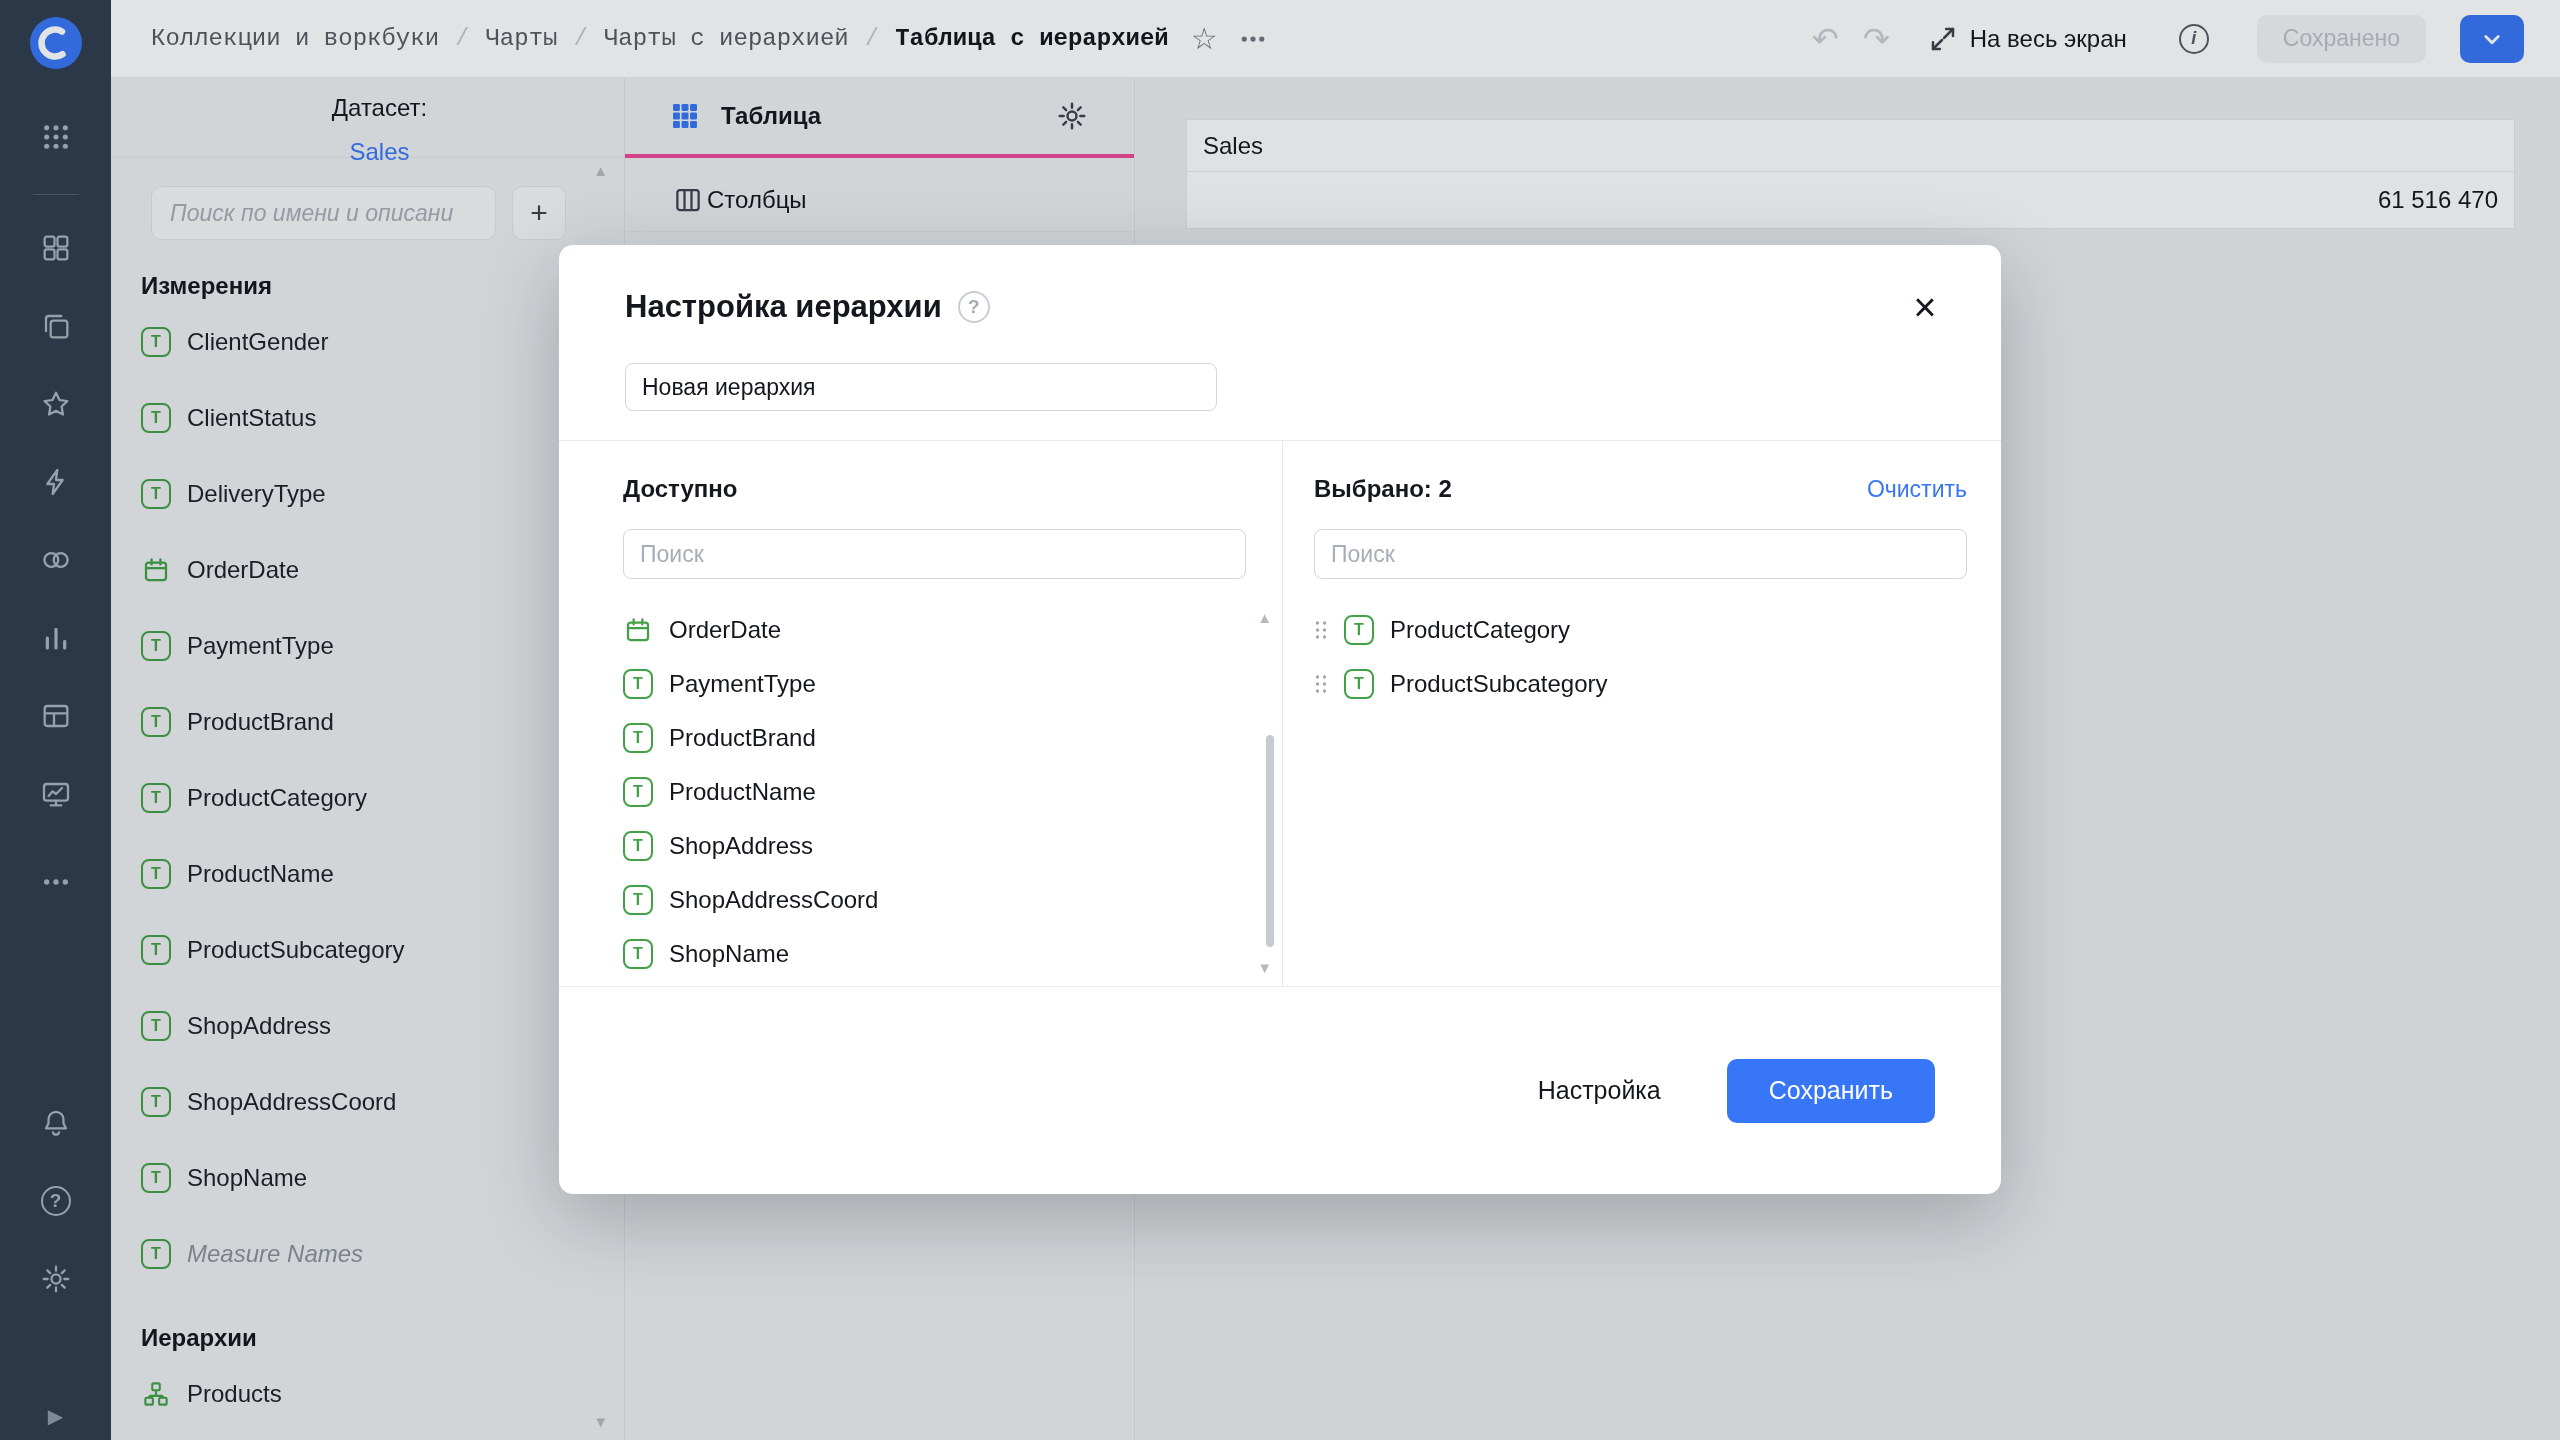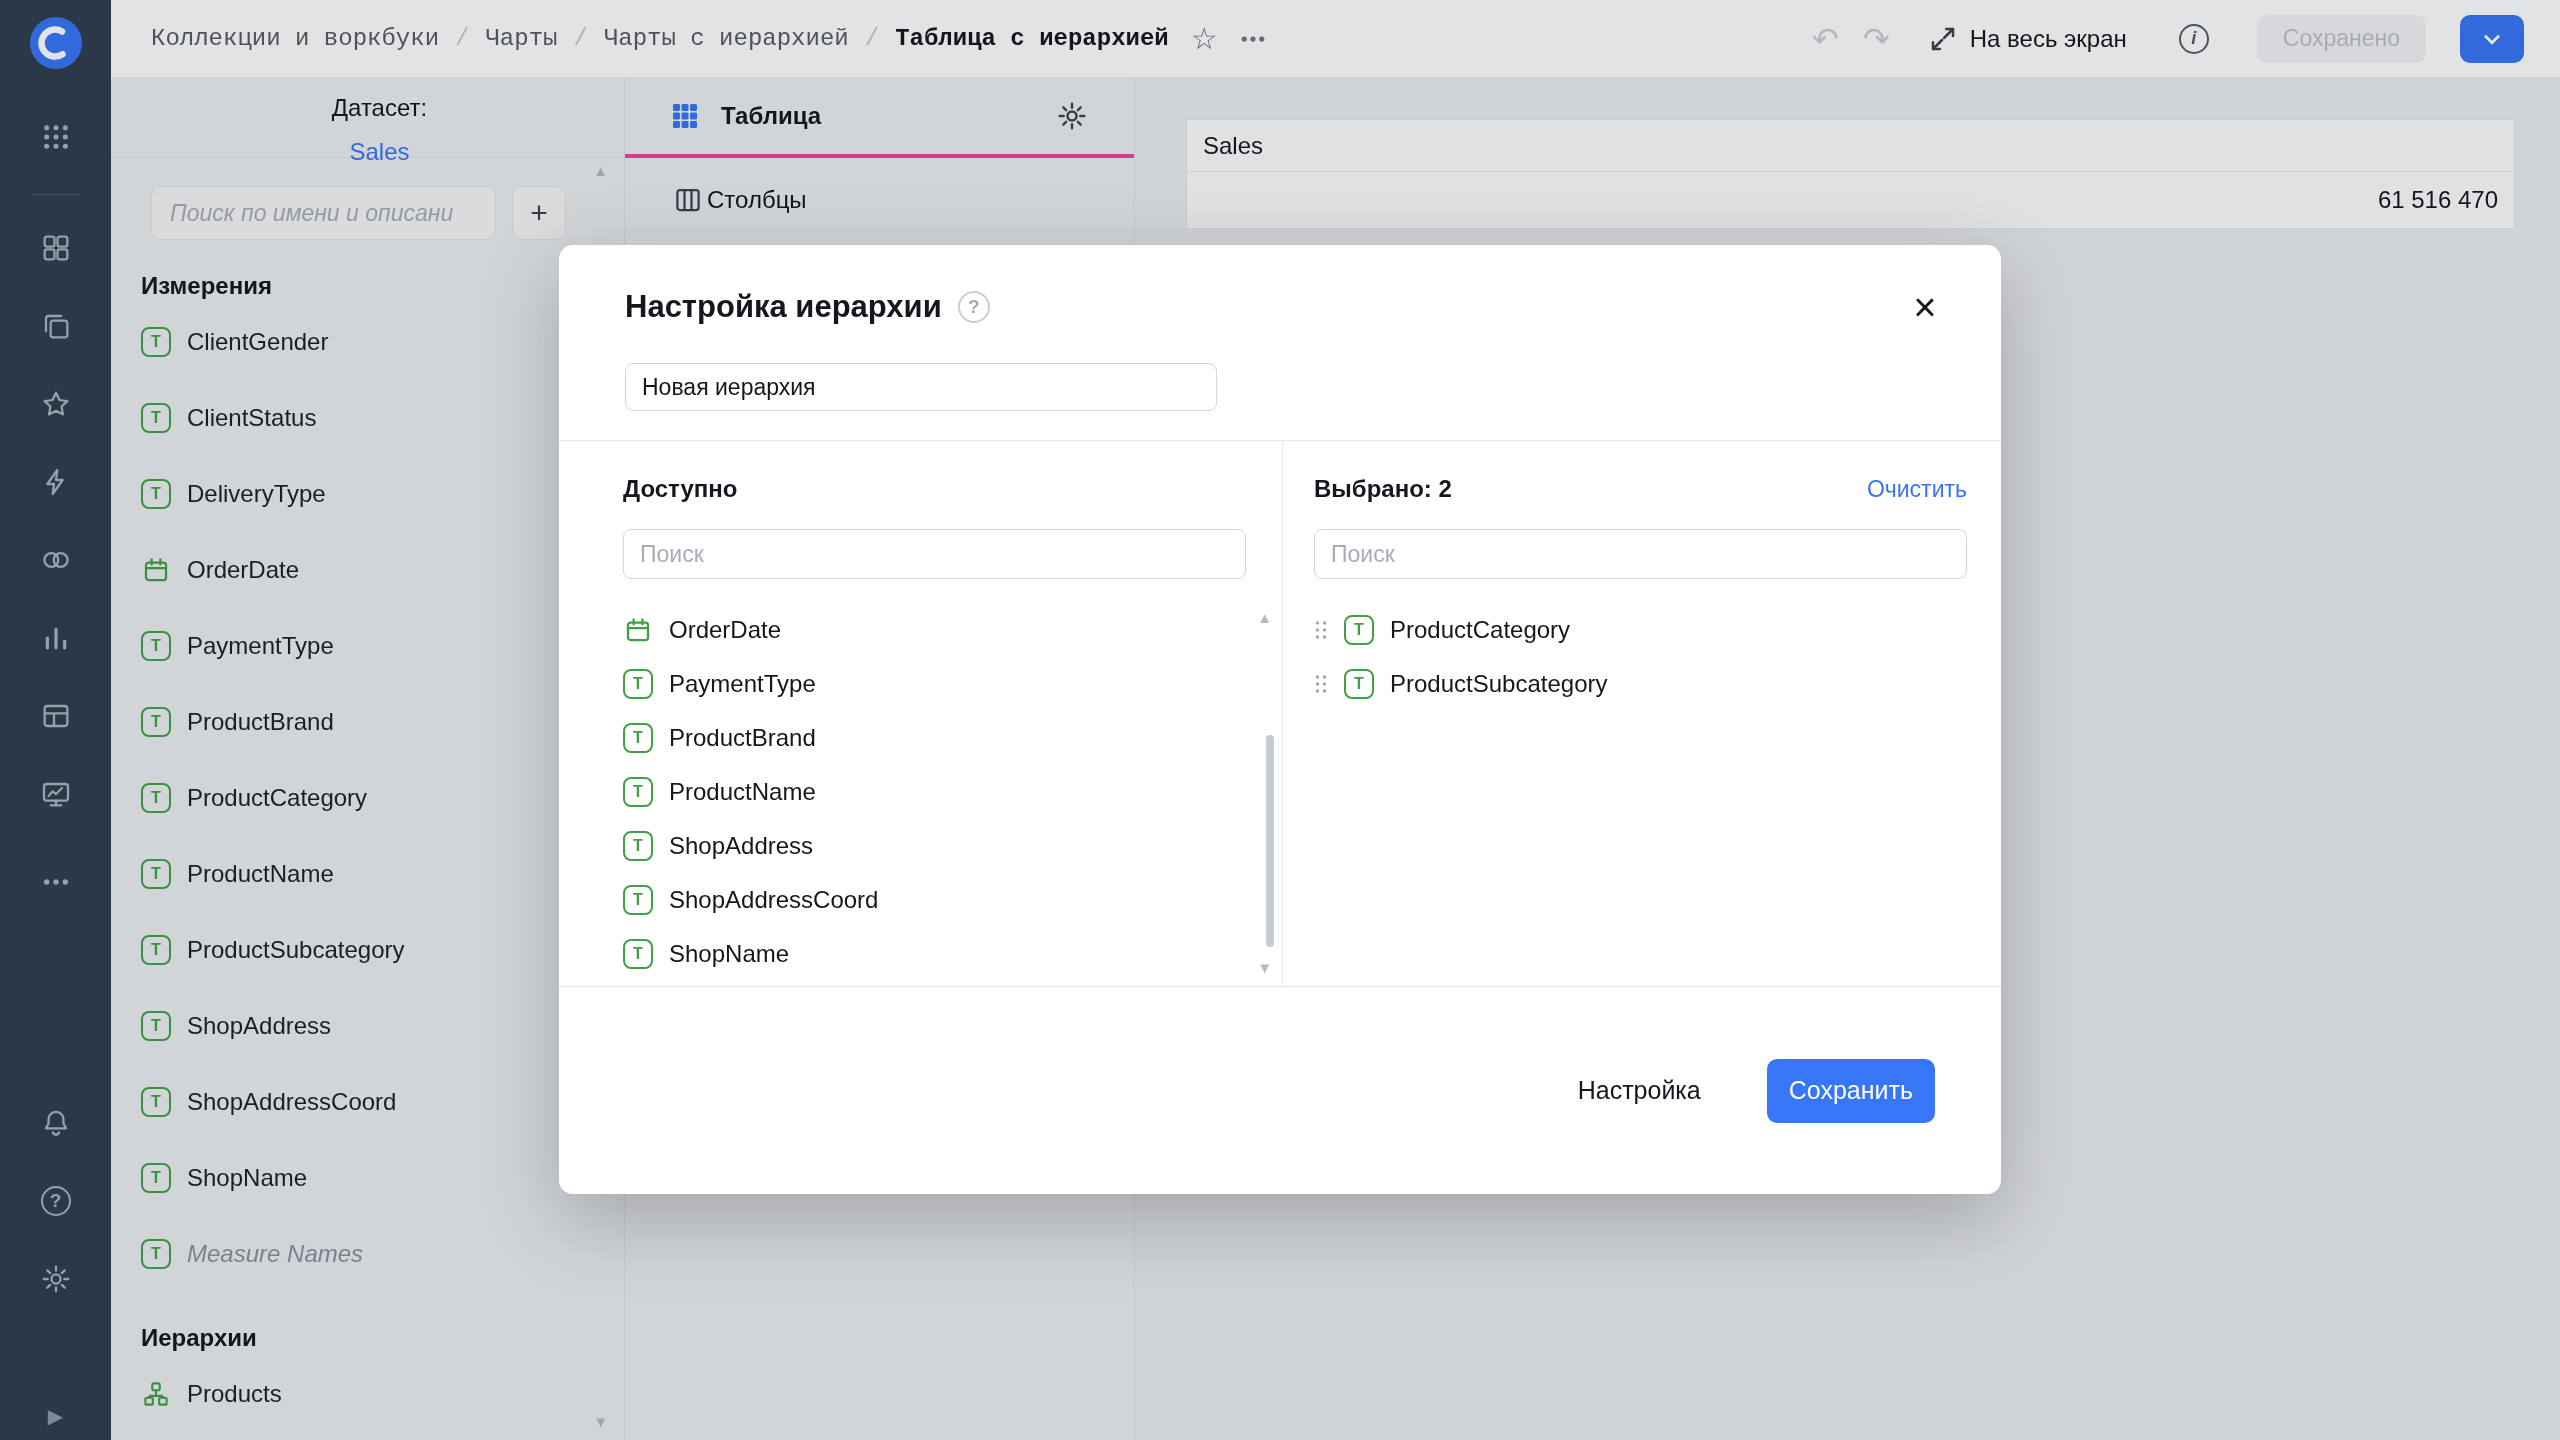--- a/index.html
+++ b/index.html
@@ -108,21 +108,21 @@
   .m-item { display:flex; align-items:center; gap:16px; height:54px; font-size:24px; cursor:pointer; }
   .handle { display:flex; align-items:center; cursor:grab; }
   .vscroll-thumb { position:absolute; right:8px; top:294px; width:8px; height:212px; border-radius:4px;
                    background:#c6cad1; cursor:pointer; }
   .ms-up { position:absolute; right:10px; top:168px; color:#b6bac0; font-size:15px; cursor:pointer; }
   .ms-down { position:absolute; right:10px; bottom:10px; color:#b6bac0; font-size:15px; cursor:pointer; }
   .m-foot { position:absolute; left:0; right:0; bottom:0; height:208px; border-top:1px solid #e7e9ec;
             display:flex; align-items:center; justify-content:flex-end; gap:36px; padding-right:66px; }
   .btn-cancel { height:64px; padding:0 30px; border:none; border-radius:10px; background:transparent;
                 font-size:25px; color:#14171d; cursor:pointer; font-family:inherit; }
-  .btn-save { height:64px; padding:0 22px; border:none; border-radius:10px; background:#3776f6;
+  .btn-save { height:64px; padding:0 42px; border:none; border-radius:10px; background:#3776f6;
               color:#fff; font-size:25px; font-weight:500; cursor:pointer; font-family:inherit; }
 </style>
 </head>
 <body>
 
 <div class="app">
 
   <div class="rail">
     <div class="logo">
       <svg width="54" height="54" viewBox="0 0 54 54">

